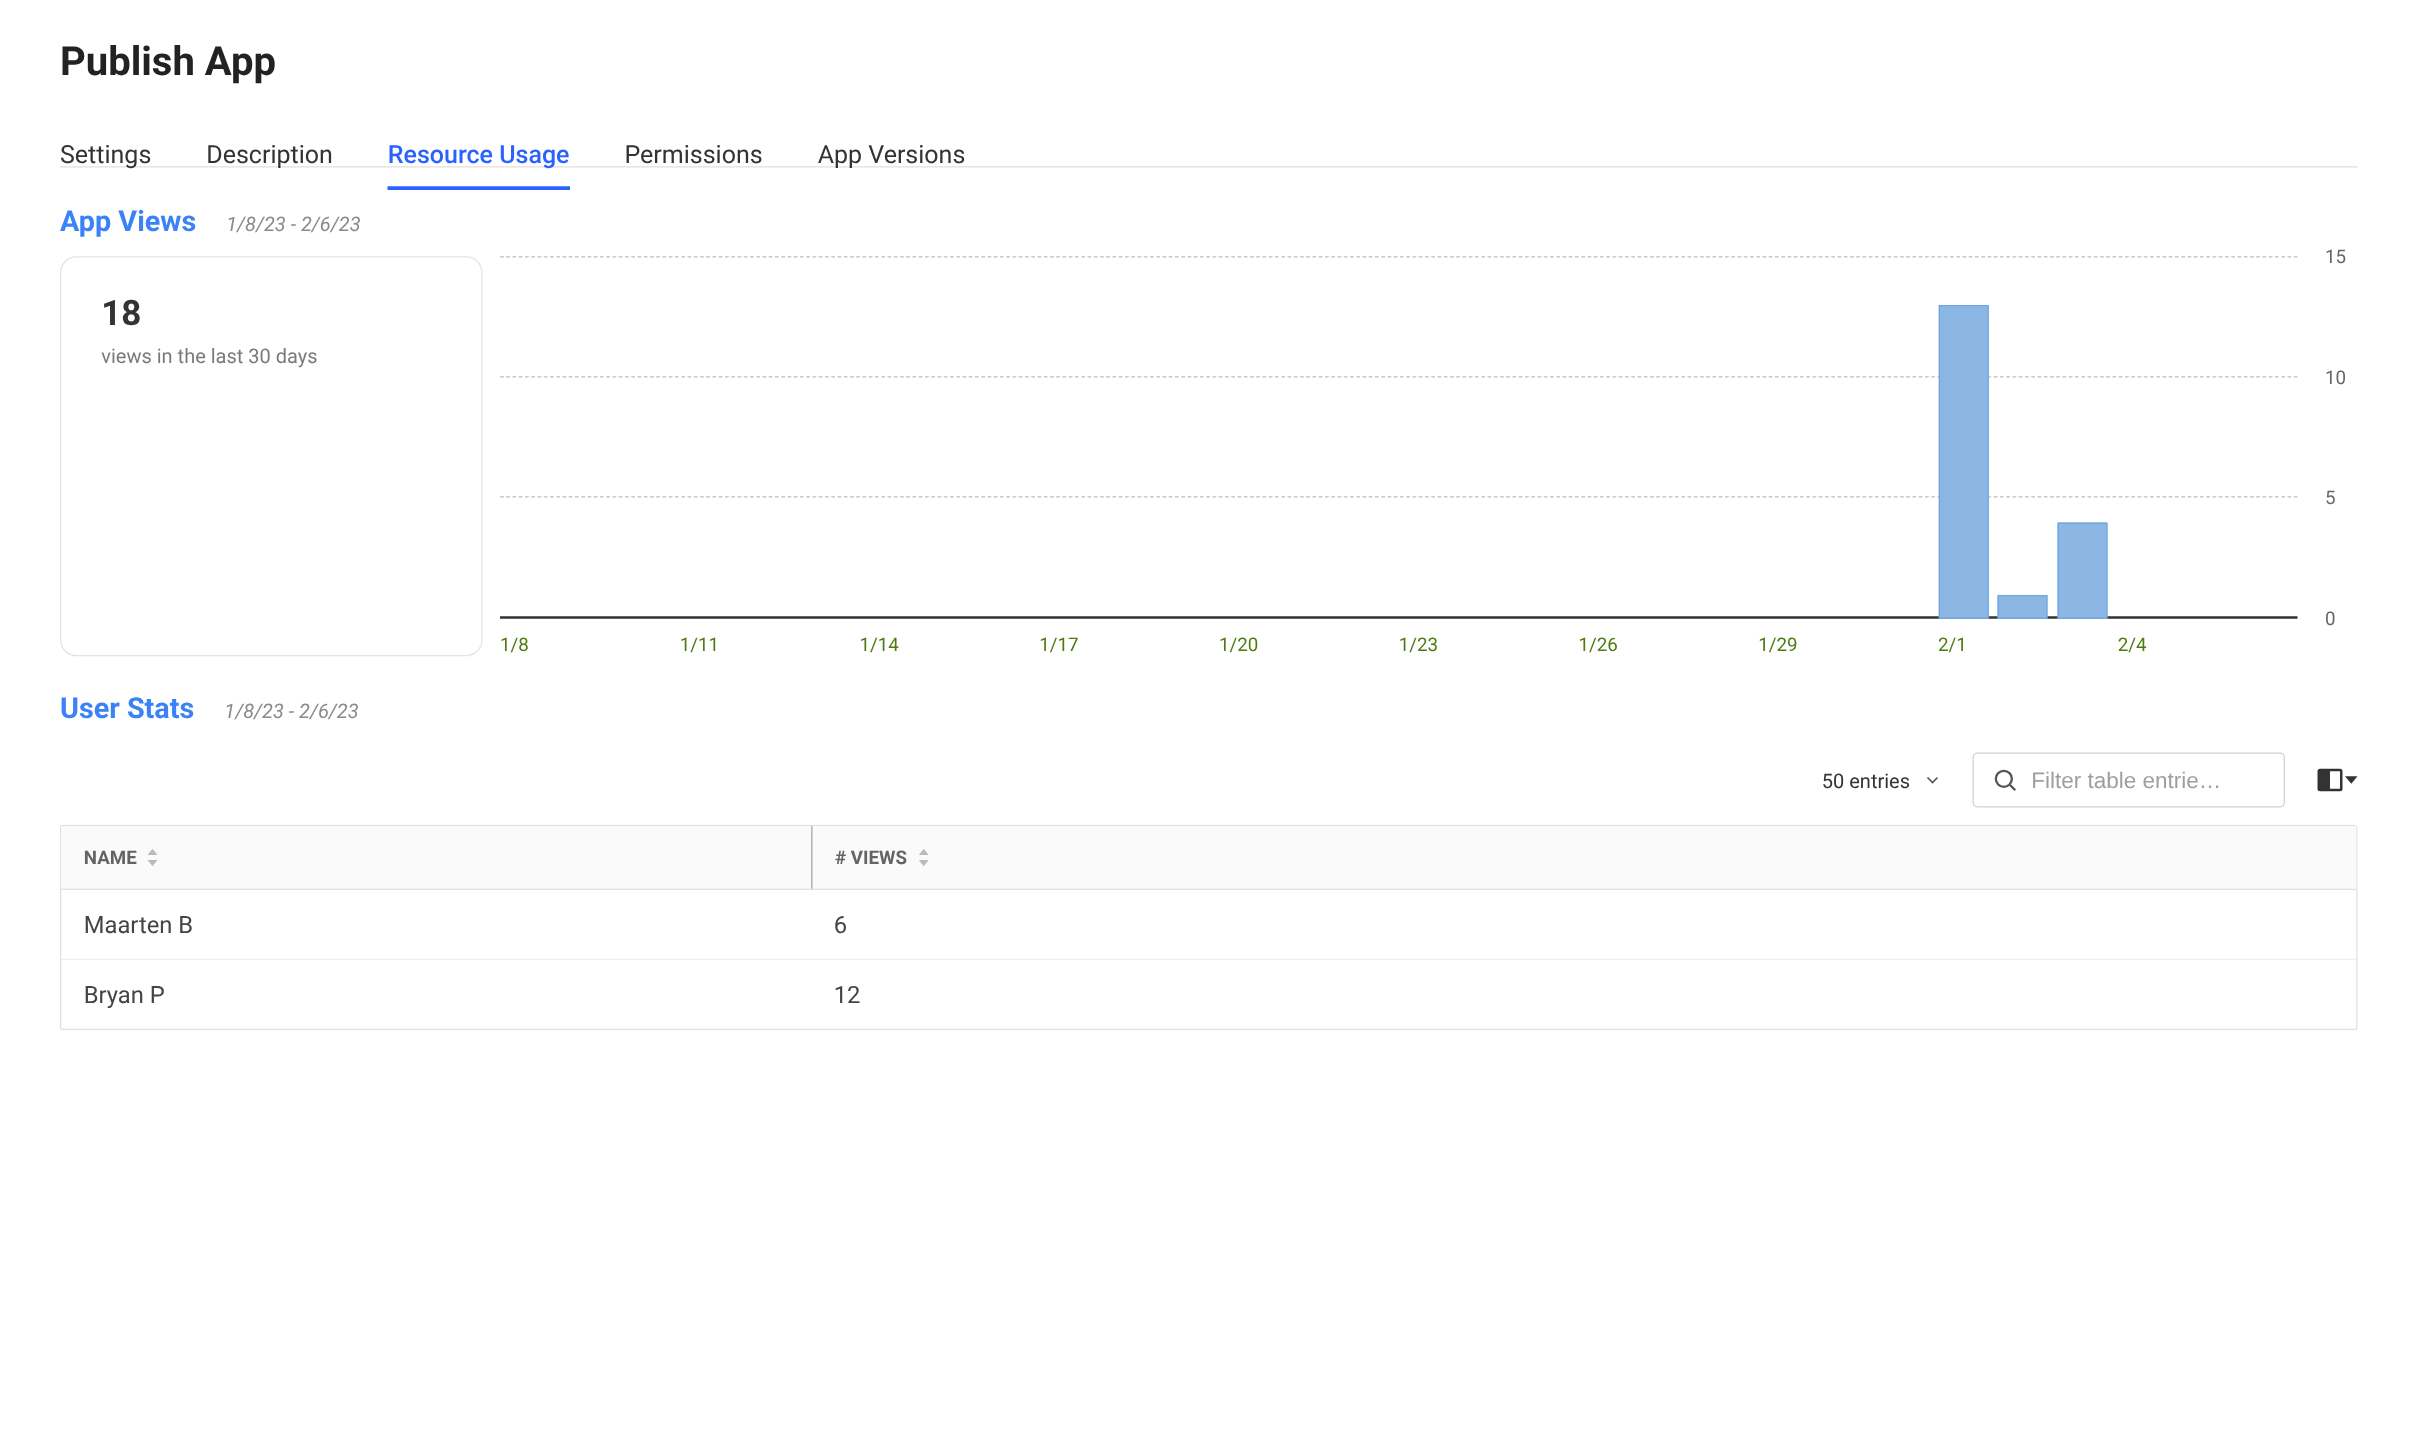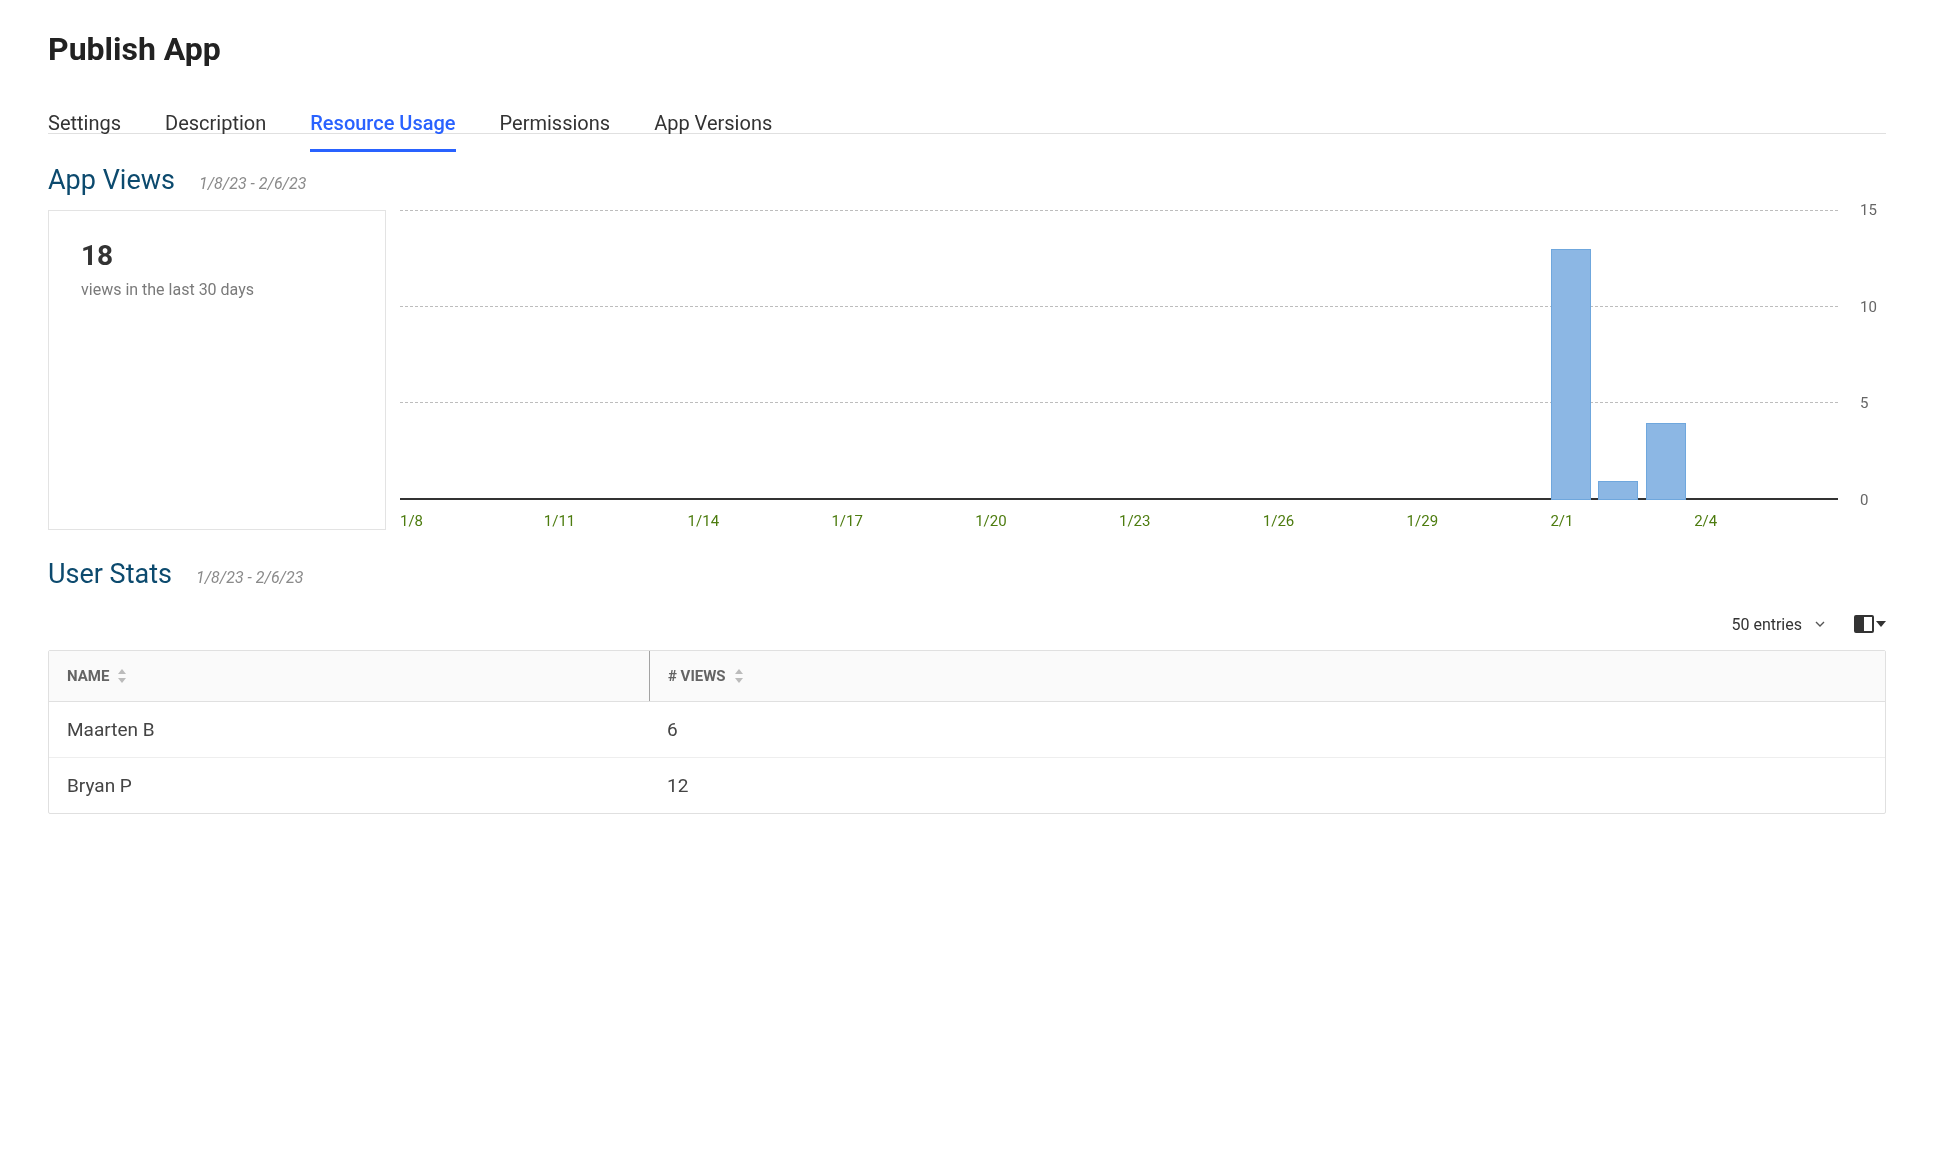--- a/index.html
+++ b/index.html
@@ -37,41 +37,41 @@
     }
 
     
     .section-head {
       display: flex;
       align-items: baseline;
       gap: 24px;
       margin-bottom: 14px;
     }
     .section-title {
-      font-size: 27px;
-      font-weight: 400;
-      color: #0c4a6e;
+      font-size: 23px;
+      font-weight: 700;
+      color: #3b82f6;
     }
     .section-range {
       font-size: 16px;
       font-style: italic;
       color: #8a8a8a;
     }
 
     
     .appviews-row {
       display: flex;
       align-items: stretch;
       gap: 14px;
       margin-bottom: 28px;
     }
     .stat-card {
       flex: 0 0 338px;
       border: 1px solid #e3e3e3;
-      border-radius: 0;
+      border-radius: 13px;
       padding: 28px 32px;
       min-height: 256px;
     }
     .stat-number {
       font-size: 28px;
       font-weight: 700;
       color: #333;
     }
     .stat-sub {
       font-size: 16px;
@@ -323,20 +323,29 @@
 <div class="table-controls">
   <div class="entries-select">
     <span>50 entries</span>
     <span class="icon">
       <svg width="16" height="16" viewBox="0 0 24 24" fill="none" stroke="#555" stroke-width="2">
           <polyline points="6 9 12 15 18 9"></polyline>
         </svg>
     </span>
   </div>
 
+  <div class="filter-box">
+    <span class="icon">
+      <svg width="22" height="22" viewBox="0 0 24 24" fill="none" stroke="#555" stroke-width="2">
+          <circle cx="11" cy="11" r="7"></circle>
+          <line x1="21" y1="21" x2="16.5" y2="16.5"></line>
+        </svg>
+    </span>
+    <input type="text" placeholder="Filter table entrie…" style="">
+  </div>
 
   <div class="col-config">
     <span class="icon">
       <svg width="24" height="24" viewBox="0 0 24 24" fill="#333">
           <rect x="3" y="4" width="18" height="16" rx="1" fill="none" stroke="#333" stroke-width="2"></rect>
           <rect x="3" y="4" width="9" height="16" fill="#333"></rect>
         </svg>
     </span>
     <span class="icon">
       <svg width="10" height="10" viewBox="0 0 10 10">

